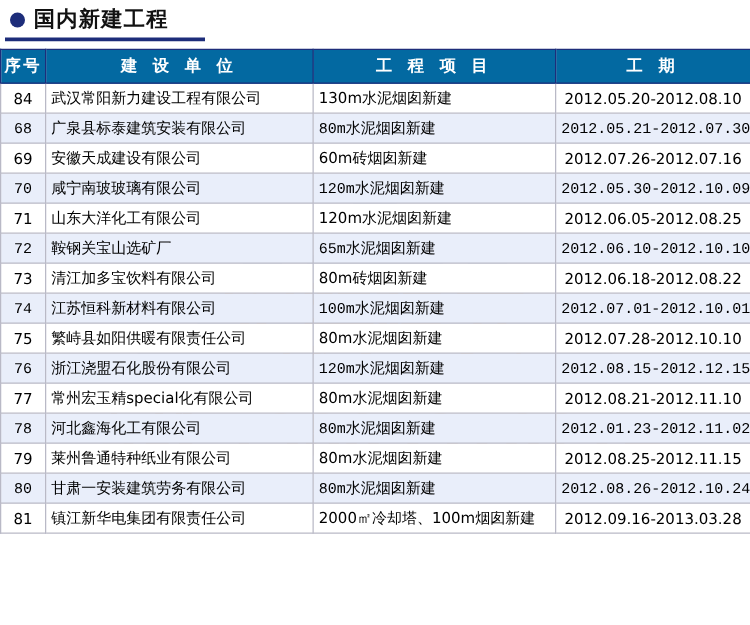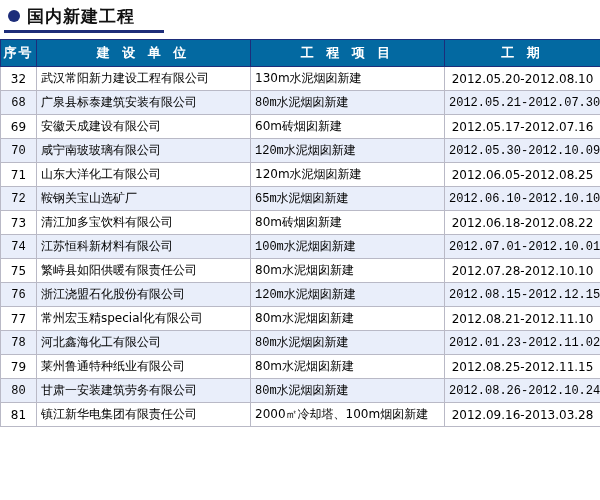--- a/index.html
+++ b/index.html
@@ -153,36 +153,36 @@
     <thead>
       <tr>
         <th class="col-no">序号</th>
         <th>建 设 单 位</th>
         <th>工 程 项 目</th>
         <th>工    期</th>
       </tr>
     </thead>
     <tbody>
         <tr class="odd">
-          <td class="c-no">32</td>
+          <td class="c-no">84</td>
           <td class="c-unit">武汉常阳新力建设工程有限公司</td>
           <td class="c-proj">130m水泥烟囱新建</td>
           <td class="c-date">2012.05.20-2012.08.10</td>
         </tr>
         <tr class="even">
           <td class="c-no">68</td>
           <td class="c-unit">广泉县标泰建筑安装有限公司</td>
           <td class="c-proj">80m水泥烟囱新建</td>
           <td class="c-date">2012.05.21-2012.07.30</td>
         </tr>
         <tr class="odd">
           <td class="c-no">69</td>
           <td class="c-unit">安徽天成建设有限公司</td>
           <td class="c-proj">60m砖烟囱新建</td>
-          <td class="c-date">2012.05.17-2012.07.16</td>
+          <td class="c-date">2012.07.26-2012.07.16</td>
         </tr>
         <tr class="even">
           <td class="c-no">70</td>
           <td class="c-unit">咸宁南玻玻璃有限公司</td>
           <td class="c-proj">120m水泥烟囱新建</td>
           <td class="c-date">2012.05.30-2012.10.09</td>
         </tr>
         <tr class="odd">
           <td class="c-no">71</td>
           <td class="c-unit">山东大洋化工有限公司</td>

